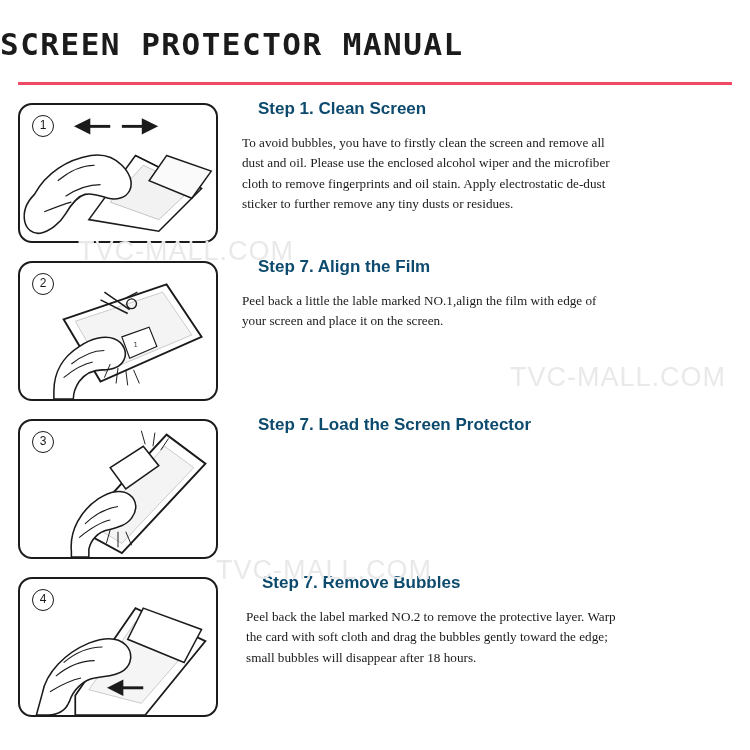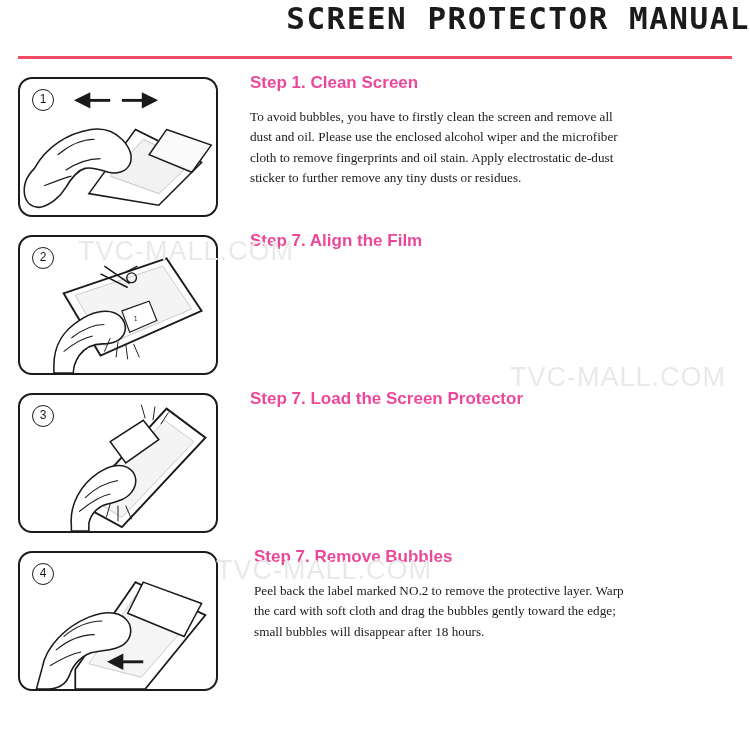--- a/index.html
+++ b/index.html
@@ -16,21 +16,22 @@
   }
   .page {
     position: relative;
     width: 750px;
     height: 750px;
     box-sizing: border-box;
   }
 
   
   .header {
-    text-align: right;
+    padding-top: 26px;
+    text-align: left;
   }
   .title {
     font-family: "DejaVu Sans Mono", monospace;
     font-weight: bold;
     font-size: 31px;
     letter-spacing: 1.5px;
     color: #1b1b1b;
     margin: 0;
   }
   .title-rule {
@@ -78,29 +79,29 @@
   }
   .step-body {
     flex: 1 1 auto;
     padding-left: 24px;
     padding-top: 2px;
   }
   .step-head {
     font-family: "Liberation Sans", sans-serif;
     font-weight: bold;
     font-size: 17px;
-    color: #ec4899;
-    margin: 0 0 14px 8px;
+    color: #0c4a6e;
+    margin: 0 0 14px 16px;
   }
   .step-text {
     font-family: "Liberation Serif", serif;
     font-size: 13.2px;
     line-height: 1.55;
     color: #1a1a1a;
-    margin: 8px;
+    margin: 0;
     max-width: 370px;
   }
   .step-4 .step-head { padding-left: 4px; }
   .step-4 .step-text { padding-left: 4px; }
 
   
   .watermark {
     position: absolute;
     font-family: "Liberation Sans", sans-serif;
     font-size: 27px;
@@ -187,20 +188,21 @@
           <g stroke="#1b1b1b" stroke-width="1">
             <line x1="92" y1="104" x2="86" y2="118"></line>
             <line x1="100" y1="108" x2="98" y2="124"></line>
             <line x1="108" y1="110" x2="110" y2="126"></line>
             <line x1="116" y1="110" x2="122" y2="124"></line>
           </g>
         </svg>
       </div>
       <div class="step-body">
         <p class="step-head">Step 7. Align the Film</p>
+        <p class="step-text">Peel back a little the lable marked NO.1,align the film with edge of your screen and place it on the screen.</p>
       </div>
     </div>
 
     <div class="step step-3">
       <div class="step-figure">
         <div class="step-num">3</div>
         <svg class="fig-svg" viewBox="0 0 200 140">
 
           <path d="M60 112 L150 14 L190 44 L104 136 Z" fill="#ffffff" stroke="#1b1b1b" stroke-width="2"></path>
           <path d="M74 108 L148 26 L178 48 L104 126 Z" fill="#f4f4f4" stroke="#c9c9c9" stroke-width="1"></path>

